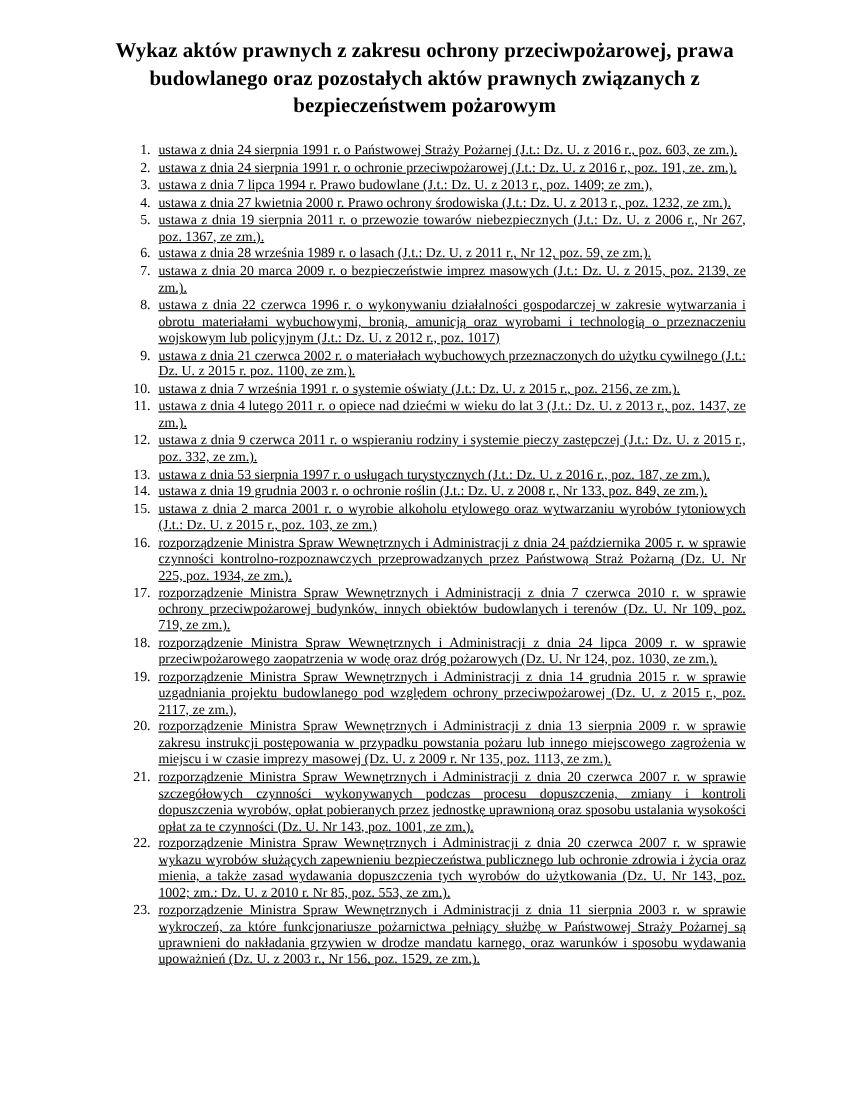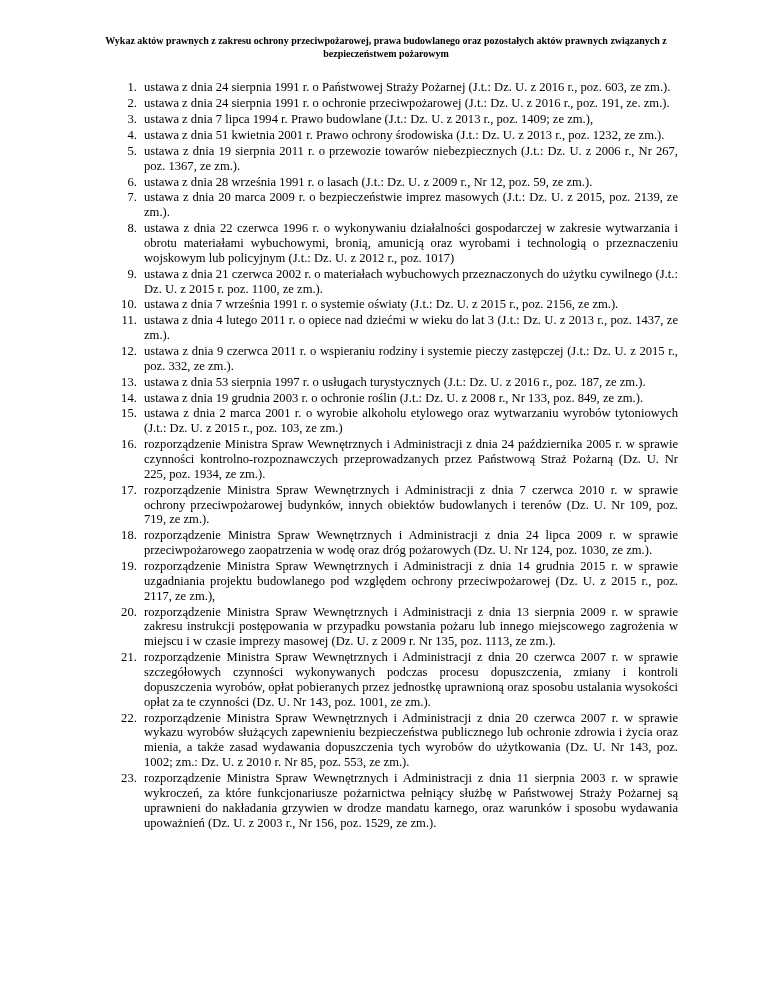--- a/index.html
+++ b/index.html
@@ -10,52 +10,53 @@
   .page {
     width: 768px;
     min-height: 994px;
     box-sizing: border-box;
     background: #ffffff;
     padding: 34px 90px 40px 94px;
     font-family: "Liberation Serif", "DejaVu Serif", serif;
     color: #000000;
   }
   .doc-title {
-    font-size: 10px;
+    font-size: 19px;
     font-weight: bold;
     text-align: center;
     line-height: 1.32;
     margin: 0 0 20px 0;
   }
   ol.acts-list {
     margin: 0;
     padding: 0 0 0 46px;
     font-size: 12.6px;
     line-height: 1.18;
     list-style: decimal outside;
   }
   ol.acts-list li {
     text-align: justify;
     padding-left: 4px;
     margin: 0 0 1px 0;
+    text-decoration: underline;
   }
 </style>
 </head>
 <body>
 
 <div class="page">
   <h1 class="doc-title">Wykaz aktów prawnych z zakresu ochrony przeciwpożarowej, prawa budowlanego oraz pozostałych aktów prawnych związanych z bezpieczeństwem pożarowym</h1>
 
   <ol class="acts-list">
       <li>ustawa z dnia 24 sierpnia 1991 r. o Państwowej Straży Pożarnej (J.t.: Dz. U. z 2016 r., poz. 603, ze zm.).</li>
       <li>ustawa z dnia 24 sierpnia 1991 r. o ochronie przeciwpożarowej (J.t.: Dz. U. z 2016 r., poz. 191, ze. zm.).</li>
       <li>ustawa z dnia 7 lipca 1994 r. Prawo budowlane (J.t.: Dz. U. z 2013 r., poz. 1409; ze zm.),</li>
-      <li>ustawa z dnia 51 kwietnia 2001 r. Prawo ochrony środowiska (J.t.: Dz. U. z 2013 r., poz. 1232, ze zm.).</li>
+      <li>ustawa z dnia 27 kwietnia 2000 r. Prawo ochrony środowiska (J.t.: Dz. U. z 2013 r., poz. 1232, ze zm.).</li>
       <li>ustawa z dnia 19 sierpnia 2011 r. o przewozie towarów niebezpiecznych (J.t.: Dz. U. z 2006 r., Nr 267, poz. 1367, ze zm.).</li>
-      <li>ustawa z dnia 28 września 1991 r. o lasach (J.t.: Dz. U. z 2009 r., Nr 12, poz. 59, ze zm.).</li>
+      <li>ustawa z dnia 28 września 1989 r. o lasach (J.t.: Dz. U. z 2011 r., Nr 12, poz. 59, ze zm.).</li>
       <li>ustawa z dnia 20 marca 2009 r. o bezpieczeństwie imprez masowych (J.t.: Dz. U. z 2015, poz. 2139, ze zm.).</li>
       <li>ustawa z dnia 22 czerwca 1996 r. o wykonywaniu działalności gospodarczej w zakresie wytwarzania i obrotu materiałami wybuchowymi, bronią, amunicją oraz wyrobami i technologią o przeznaczeniu wojskowym lub policyjnym (J.t.: Dz. U. z 2012 r., poz. 1017)</li>
       <li>ustawa z dnia 21 czerwca 2002 r. o materiałach wybuchowych przeznaczonych do użytku cywilnego (J.t.: Dz. U. z 2015 r. poz. 1100, ze zm.).</li>
       <li>ustawa z dnia 7 września 1991 r. o systemie oświaty (J.t.: Dz. U. z 2015 r., poz. 2156, ze zm.).</li>
       <li>ustawa z dnia 4 lutego 2011 r. o opiece nad dziećmi w wieku do lat 3 (J.t.: Dz. U. z 2013 r., poz. 1437, ze zm.).</li>
       <li>ustawa z dnia 9 czerwca 2011 r. o wspieraniu rodziny i systemie pieczy zastępczej (J.t.: Dz. U. z 2015 r., poz. 332, ze zm.).</li>
       <li>ustawa z dnia 53 sierpnia 1997 r. o usługach turystycznych (J.t.: Dz. U. z 2016 r., poz. 187, ze zm.).</li>
       <li>ustawa z dnia 19 grudnia 2003 r. o ochronie roślin (J.t.: Dz. U. z 2008 r., Nr 133, poz. 849, ze zm.).</li>
       <li>ustawa z dnia 2 marca 2001 r. o wyrobie alkoholu etylowego oraz wytwarzaniu wyrobów tytoniowych (J.t.: Dz. U. z 2015 r., poz. 103, ze zm.)</li>
       <li>rozporządzenie Ministra Spraw Wewnętrznych i Administracji z dnia 24 października 2005 r. w sprawie czynności kontrolno-rozpoznawczych przeprowadzanych przez Państwową Straż Pożarną (Dz. U. Nr 225, poz. 1934, ze zm.).</li>

